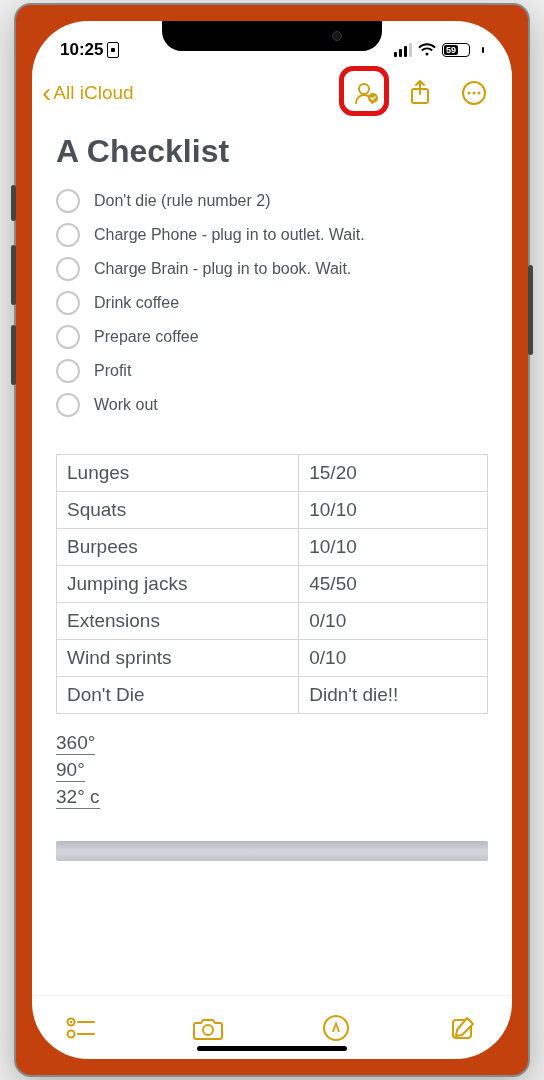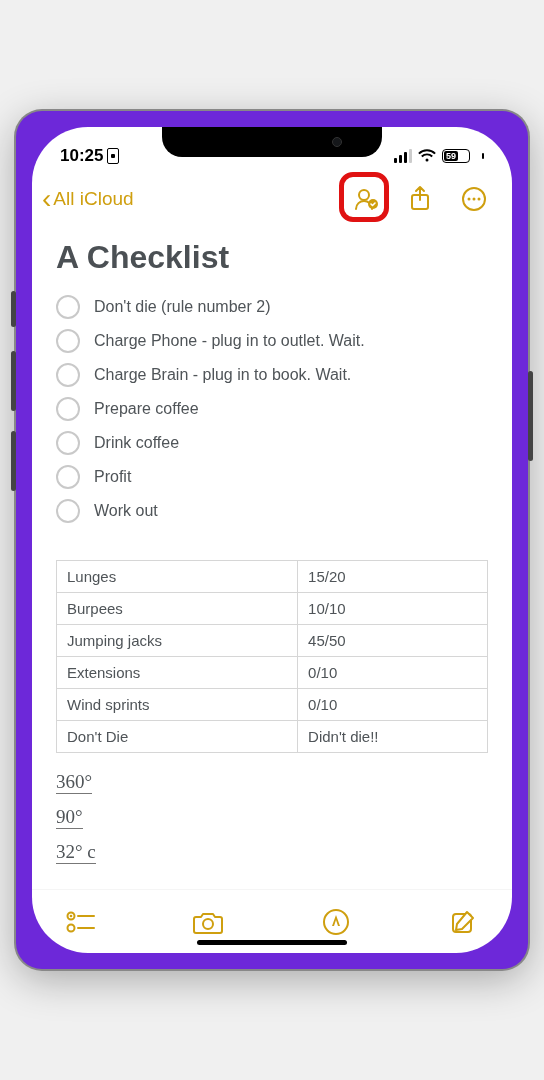--- a/index.html
+++ b/index.html
@@ -7,23 +7,23 @@
     background: #f0f0f0;
     display: flex;
     justify-content: center;
     align-items: center;
     height: 1080px;
     width: 544px;
     font-family: -apple-system, "Helvetica Neue", Arial, sans-serif;
   }
   .phone {
     width: 512px;
-    height: 858px;
-    background: #6d28d9;
-    border-radius: 26px;
+    height: 1070px;
+    background: #c2410c;
+    border-radius: 15px;
     padding: 16px;
     position: relative;
     box-shadow: 0 0 0 2px #888, 0 10px 40px rgba(0,0,0,.3);
   }
   .side-btn { position:absolute; background:#444; border-radius:3px; }
   .side-btn.l1 { left:-5px; top:180px; width:5px; height:36px; }
   .side-btn.l2 { left:-5px; top:240px; width:5px; height:60px; }
   .side-btn.l3 { left:-5px; top:320px; width:5px; height:60px; }
   .side-btn.r1 { right:-5px; top:260px; width:5px; height:90px; }
   .screen {
@@ -78,24 +78,24 @@
   .chev { font-size:28px; font-weight:300; line-height:1; margin-right:2px;}
   .nav-right{ display:flex; align-items:center; gap:22px;}
   .iconbtn{ width:32px; height:32px; display:flex; align-items:center; justify-content:center; color:#cf9f0f; cursor:pointer;}
   .highlight-ring{ position:absolute; border:5px solid #e01212; border-radius:14px; width:50px; height:50px; pointer-events:none;}
   .content{ flex:1; overflow:hidden; padding: 6px 24px 0;}
   h1.note-title{ font-size:32px; font-weight:700; color:#4b5054; margin:10px 0 14px;}
   .check-row{ display:flex; align-items:center; gap:14px; padding:5px 0;}
   .check-circle{ width:24px; height:24px; border:2px solid #c9c9c9; border-radius:50%; flex-shrink:0;}
   .check-text{ font-size:16px; color:#4f5458;}
   .spacer{ height:32px;}
-  table.wt{ width:100%; border-collapse:collapse; font-size:15px; color:#4f5458;}
+  table.wt{ width:100%; border-collapse:collapse; font-size:19px; color:#4f5458;}
   table.wt td{ border:1px solid #d6d6d6; padding:7px 10px;}
   .temps{ margin-top:18px; font-size:19px; color:#4f5458;}
-  .temps div{ border-bottom:1px solid #777; display:inline-block; margin-bottom:12px;font-family:Liberation Serif, serif;}
+  .temps div{ border-bottom:1px solid #777; display:inline-block; margin-bottom:4px;}
   .img-strip{ margin-top:28px; height:20px; background:linear-gradient(#b7bac1,#d4d6db,#c3c5cb); border-radius:2px;}
   .toolbar{
     height:64px; display:flex; justify-content:space-between; align-items:center;
     padding:0 30px; border-top:1px solid rgba(0,0,0,0.04);
   }
   .toolbar .iconbtn{ width:38px; height:38px;}
   .home-ind{ position:absolute; bottom:8px; left:50%; transform:translateX(-50%); width:150px; height:5px; background:#000; border-radius:3px;}
   svg{ display:block;}
 </style>
 </head>
@@ -178,43 +178,47 @@
         <div class="check-row">
             <div class="check-circle"></div>
             <div class="check-text">Charge Phone - plug in to outlet. Wait.</div>
           </div>
         <div class="check-row">
             <div class="check-circle"></div>
             <div class="check-text">Charge Brain - plug in to book. Wait.</div>
           </div>
         <div class="check-row">
             <div class="check-circle"></div>
+            <div class="check-text">Drink coffee</div>
+          </div>
+        <div class="check-row">
+            <div class="check-circle"></div>
             <div class="check-text">Prepare coffee</div>
-          </div>
-        <div class="check-row">
-            <div class="check-circle"></div>
-            <div class="check-text">Drink coffee</div>
           </div>
         <div class="check-row">
             <div class="check-circle"></div>
             <div class="check-text">Profit</div>
           </div>
         <div class="check-row">
             <div class="check-circle"></div>
             <div class="check-text">Work out</div>
           </div>
       </div>
 
       <div class="spacer"></div>
 
       <table class="wt">
         <tbody>
             <tr>
               <td>Lunges</td>
               <td>15/20</td>
+            </tr>
+        <tr>
+              <td>Squats</td>
+              <td>10/10</td>
             </tr>
         <tr>
               <td>Burpees</td>
               <td>10/10</td>
             </tr>
         <tr>
               <td>Jumping jacks</td>
               <td>45/50</td>
             </tr>
         <tr>

